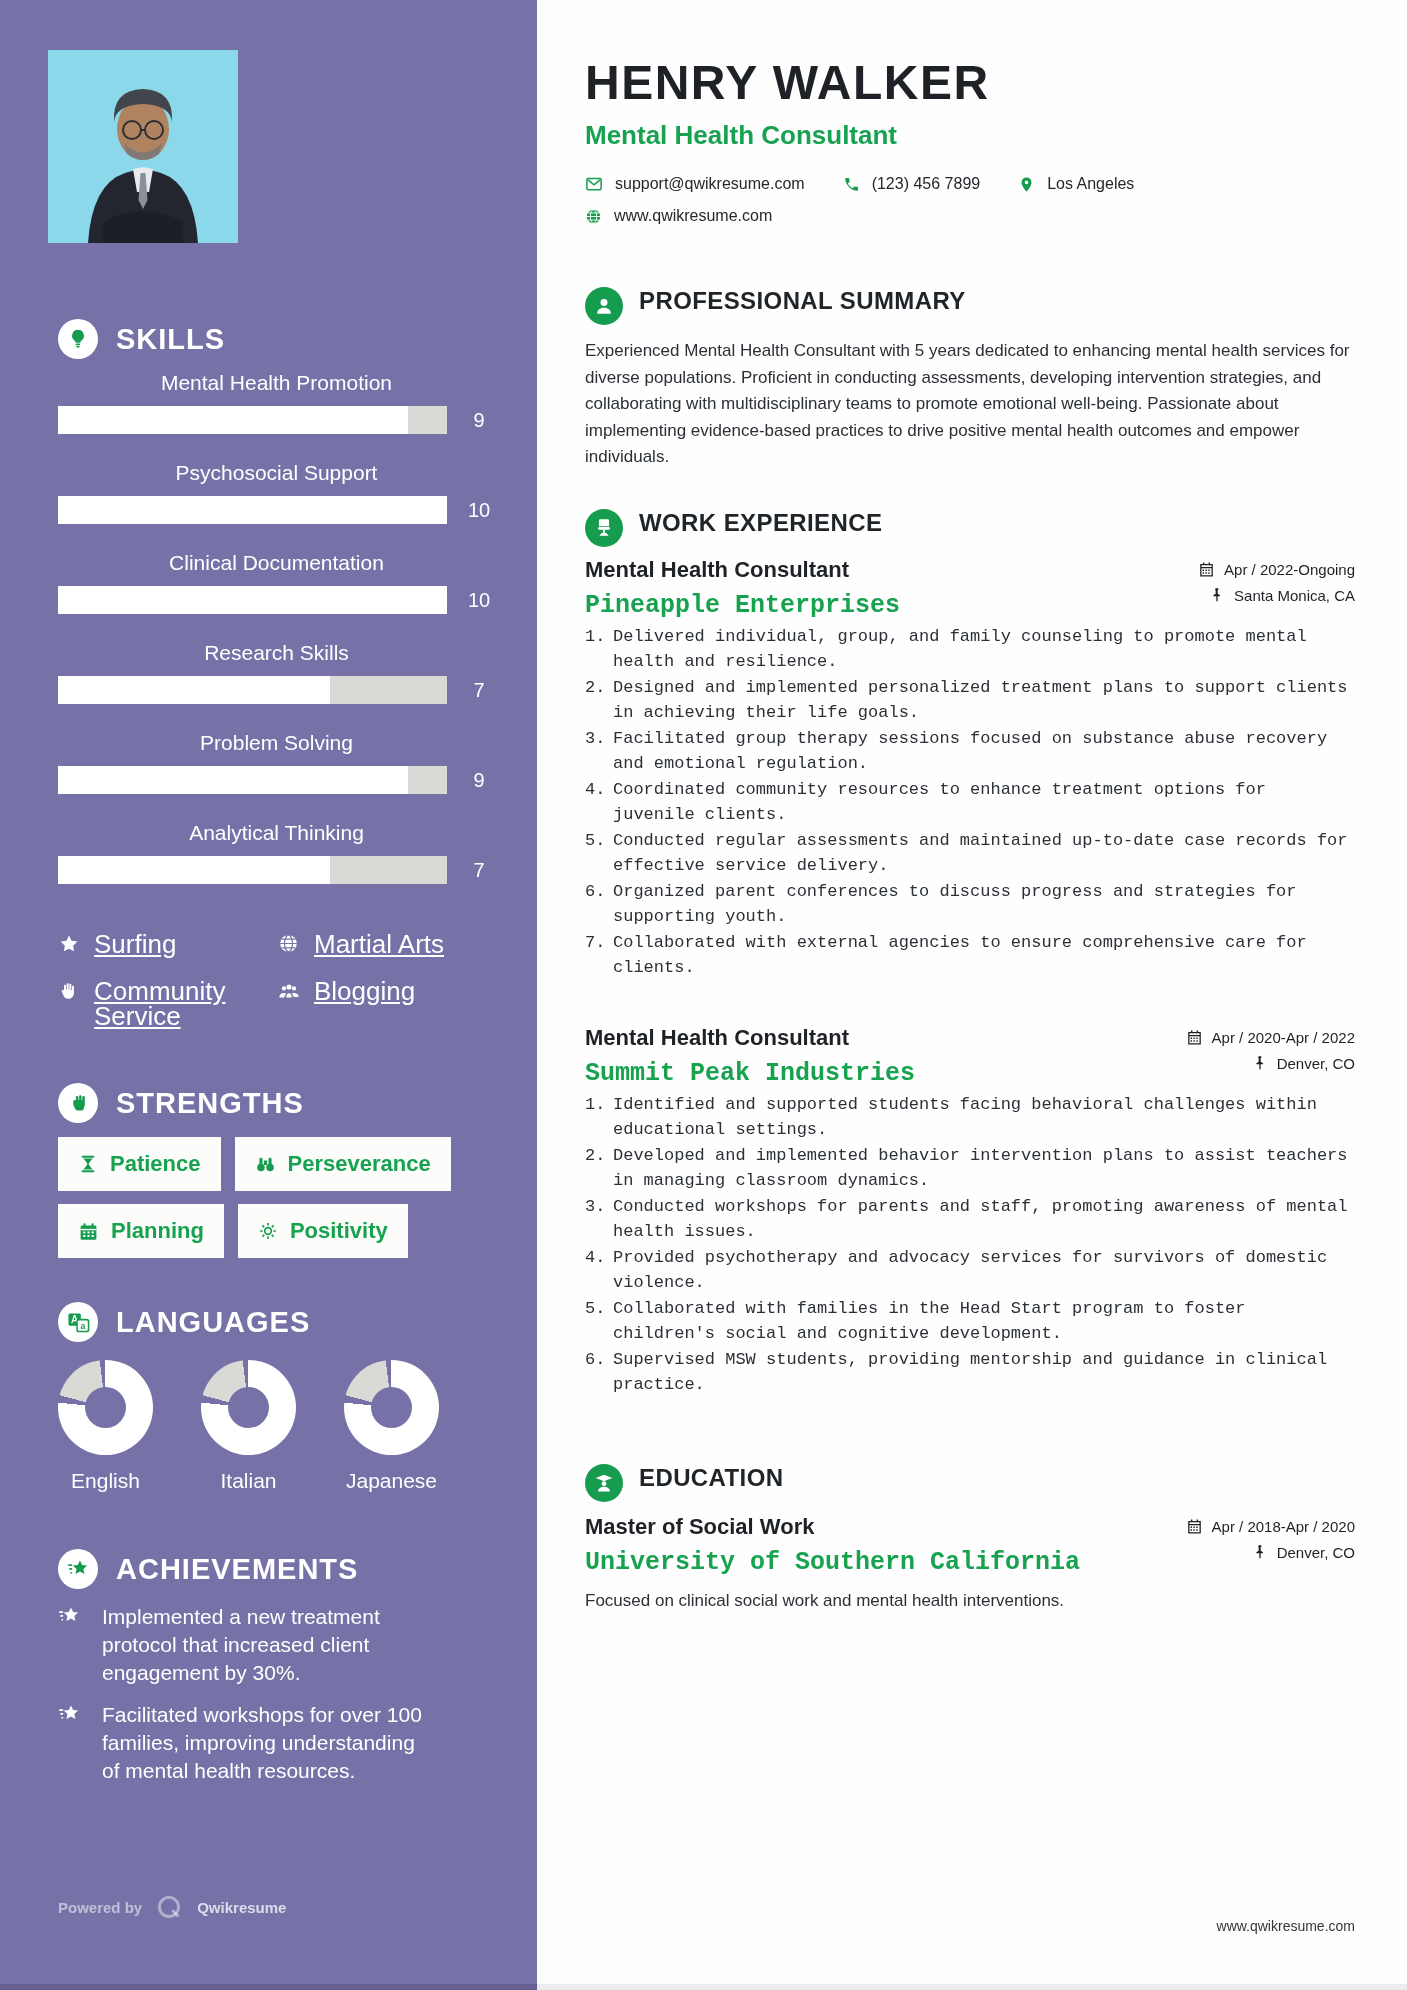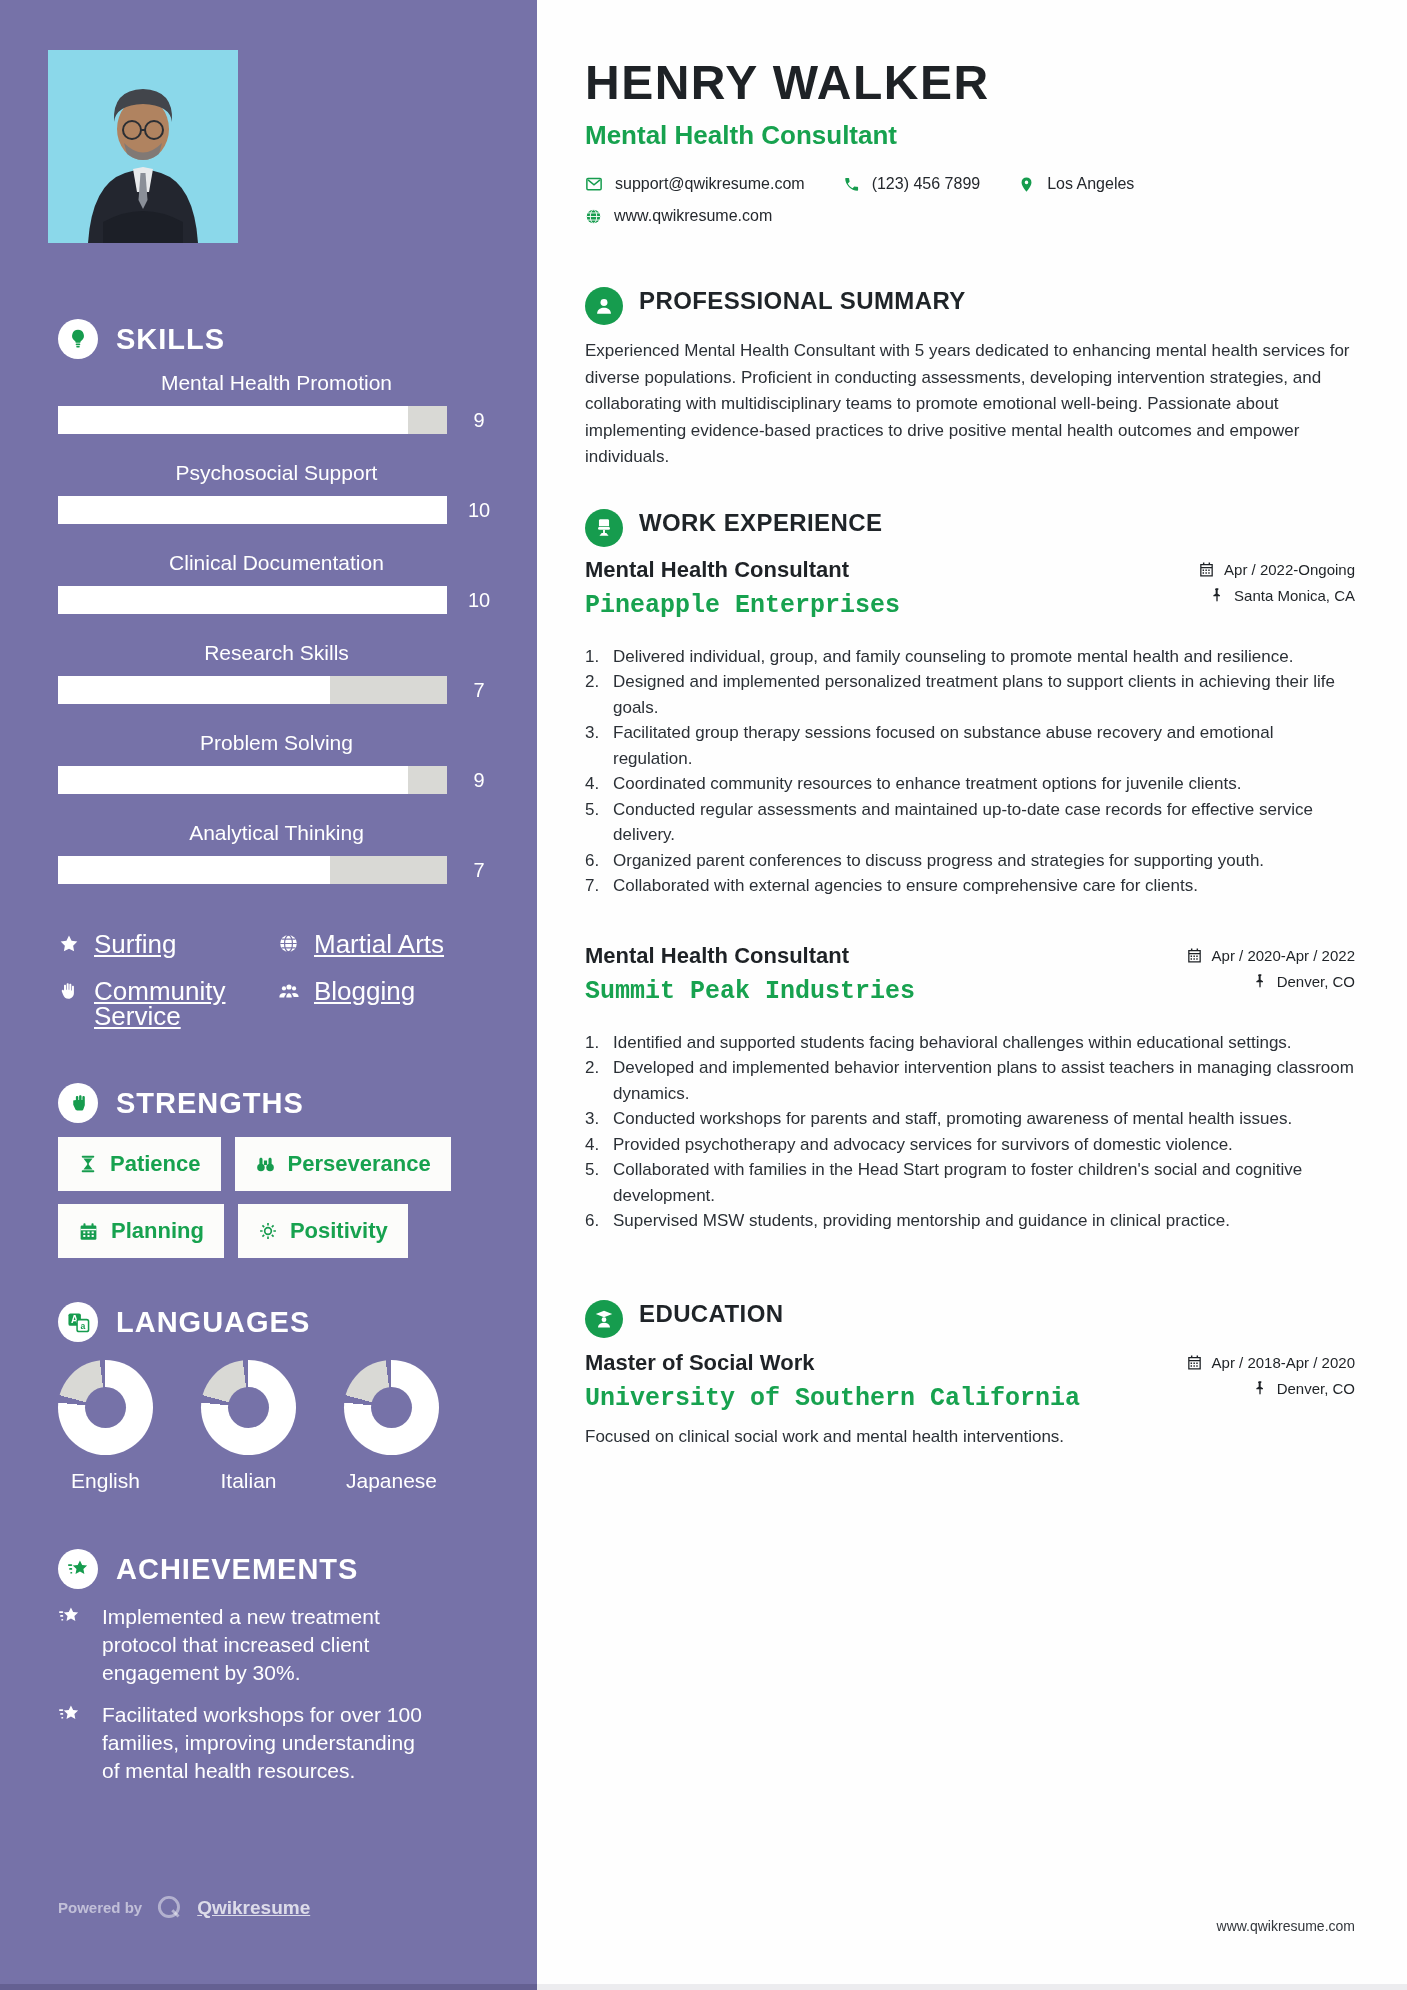--- a/index.html
+++ b/index.html
@@ -47,21 +47,21 @@
   .lang-label{margin-top:14px;font-size:21px;color:#fff;}
   
   #achievements-list{margin-top:14px;}
   .achv{display:flex;gap:14px;align-items:flex-start;margin-bottom:14px;max-width:380px;}
   .achv .ic{flex:0 0 30px;margin-top:2px;color:#fff;}
   .achv-text{font-size:21px;line-height:28px;color:#fff;}
   
   .sb-footer{position:absolute;left:58px;top:1894px;display:flex;align-items:center;gap:14px;}
   .powered{font-size:15px;font-weight:700;color:rgba(255,255,255,0.55);}
   .q-logo{display:flex;}
-  .brand{font-size:19px;font-weight:700;color:rgba(255,255,255,0.75);text-decoration:underline;cursor:pointer;}
+  .brand{font-size:15px;font-weight:700;color:rgba(255,255,255,0.75);cursor:pointer;}
 
   .mt-skills{margin-top:76px;}
   .mt-interests{margin-top:48px;}
   .mt-strengths{margin-top:54px;}
   .mt-languages{margin-top:44px;}
   .mt-achievements{margin-top:56px;}
 
   
   .main{flex:1 1 auto;display:flex;flex-direction:column;padding:0 52px 0 48px;background:#FEFEFE;}
   .name{margin-top:56px;font-size:48px;line-height:54px;font-weight:800;letter-spacing:1.5px;color:#1E2226;}
@@ -77,21 +77,21 @@
   .summary-text{margin-top:13px;font-size:17px;line-height:26.5px;color:var(--body);max-width:775px;}
   .mt-work{margin-top:38px;}
   .job{margin-top:10px;}
   .job + .job{margin-top:44px;}
   .job-head{display:flex;justify-content:space-between;align-items:flex-start;}
   .job-title{font-size:22px;font-weight:700;color:#1E2226;}
   .company{margin-top:8px;font-size:25px;font-weight:600;color:var(--green-text);font-family:Liberation Mono, monospace;}
   .job-meta{display:flex;flex-direction:column;align-items:flex-end;gap:9px;padding-top:4px;}
   .meta{display:flex;align-items:center;gap:9px;font-size:15px;font-weight:500;color:#1E2226;}
   .meta .ic{display:flex;color:#1E2226;}
-  ol.bullets{margin-top:24px;list-style:none;counter-reset:n;}
+  ol.bullets{margin-top:4px;list-style:none;counter-reset:n;font-family:Liberation Mono, monospace;}
   ol.bullets li{counter-increment:n;position:relative;padding-left:28px;font-size:17px;line-height:25.5px;color:var(--body);max-width:772px;}
   ol.bullets li::before{content:counter(n) ".";position:absolute;left:0;color:var(--body);}
   .mt-edu{margin-top:66px;}
   .edu-entry{margin-top:12px;}
   .edu-note{margin-top:14px;font-size:17px;color:var(--body);}
   .main-footer{margin-top:auto;margin-bottom:56px;align-self:flex-end;font-size:14px;color:#33373C;}
   
   .edge{position:absolute;bottom:0;height:6px;}
   .edge-left{left:0;width:537px;background:var(--purple-dark);opacity:0.55;}
   .edge-right{left:537px;right:0;background:#ECECEF;}

